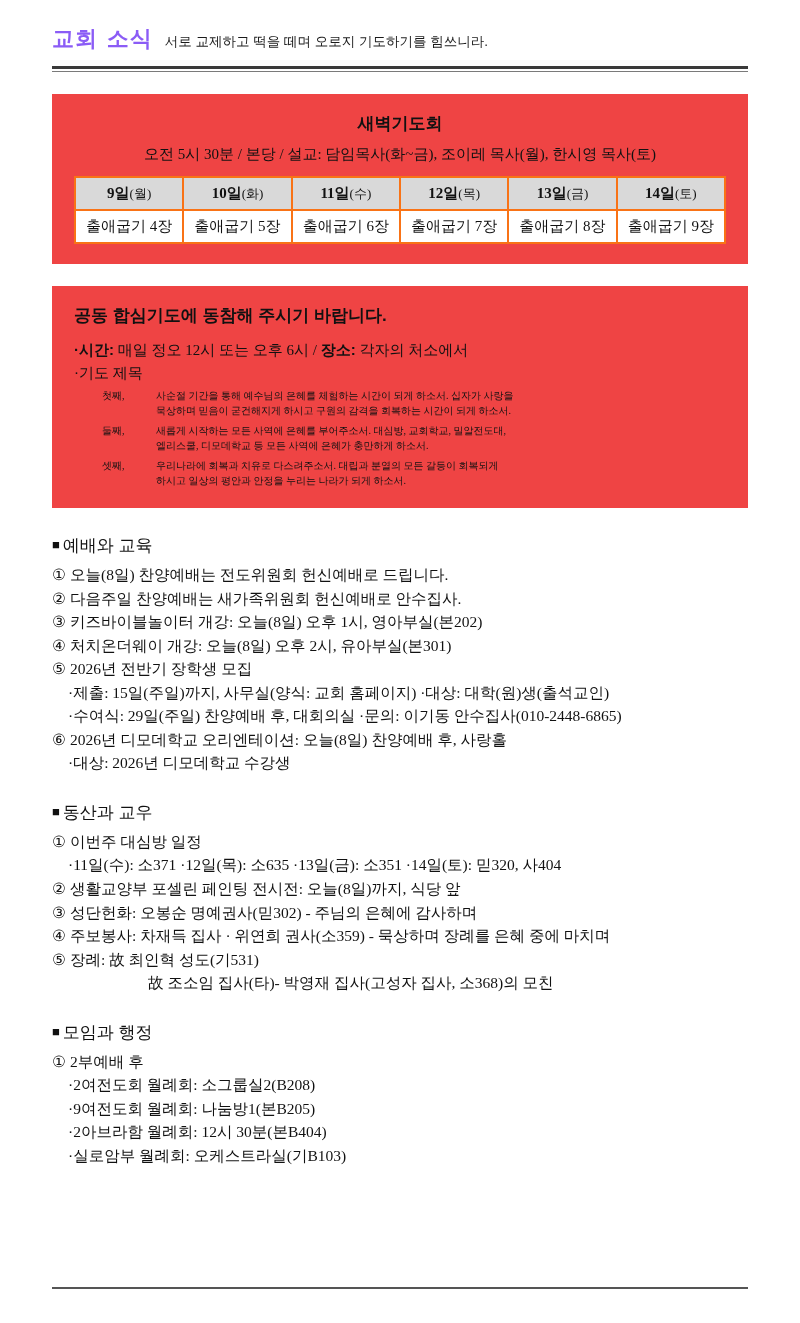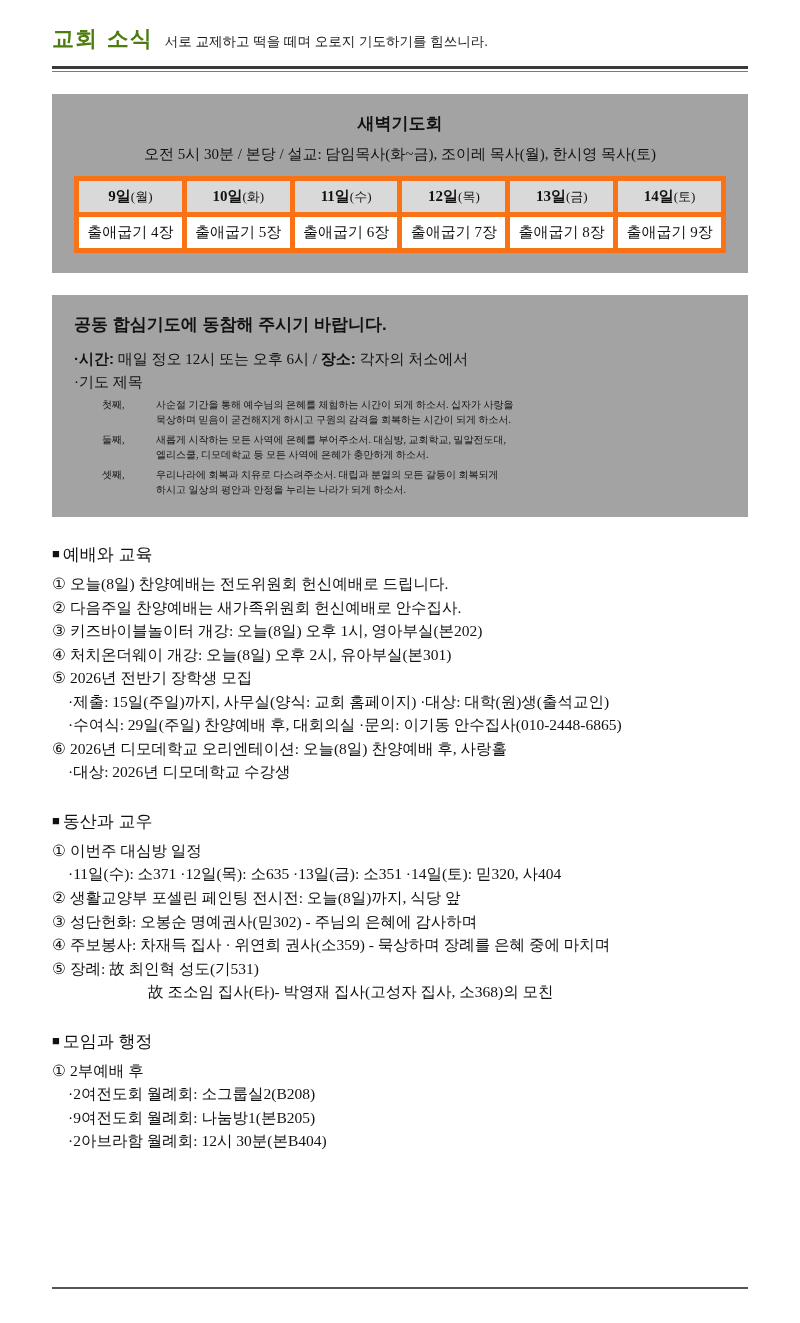--- a/index.html
+++ b/index.html
@@ -28,42 +28,42 @@
     padding-top: 24px;
     display: flex;
     align-items: baseline;
     gap: 12px;
   }
   .header-title {
     font-family: "DejaVu Sans", "Liberation Sans", sans-serif;
     font-size: 22px;
     font-weight: bold;
     letter-spacing: 1px;
-    color: #4d7c0f;
+    color: #8b5cf6;
     white-space: nowrap;
   }
   .header-sub {
     font-family: "Liberation Sans", sans-serif;
     font-size: 13.5px;
     color: #1a1a1a;
   }
   .header-rule {
     margin-top: 12px;
     border-top: 3px solid #3a3a3a;
     height: 0;
   }
   .header-rule-thin {
     margin-top: 2px;
     border-top: 1px solid #7a7a7a;
     height: 0;
   }
 
   
   .panel {
-    background: #a3a3a3;
+    background: #ef4444;
     margin-top: 22px;
     padding: 18px 22px 20px 22px;
   }
   .panel-title {
     text-align: center;
     font-family: "Liberation Sans", sans-serif;
     font-weight: bold;
     font-size: 17px;
     margin-bottom: 10px;
   }
@@ -74,21 +74,21 @@
   }
 
   
   table.dawn {
     border-collapse: collapse;
     width: 100%;
     background: #ffffff;
     table-layout: fixed;
   }
   table.dawn th, table.dawn td {
-    border: 5px solid #f97316;
+    border: 2px solid #f97316;
     text-align: center;
     font-size: 15px;
     padding: 6px 8px;
   }
   table.dawn th {
     background: #d9d9d9;
     font-weight: normal;
   }
   table.dawn th .day {
     font-weight: bold;
@@ -265,16 +265,17 @@
     <div class="line"><span class="num">⑤</span><span>장례: 故 최인혁 성도(기531)</span></div>
     <div class="line indent3"><span>故 조소임 집사(타)- 박영재 집사(고성자 집사, 소368)의 모친</span></div>
   </div>
 
   <div class="section">
     <div class="section-head"><span class="mark">■</span><span>모임과 행정</span></div>
     <div class="line"><span class="num">①</span><span>2부예배 후</span></div>
     <div class="line indent1"><span>·2여전도회 월례회: 소그룹실2(B208)</span></div>
     <div class="line indent1"><span>·9여전도회 월례회: 나눔방1(본B205)</span></div>
     <div class="line indent1"><span>·2아브라함 월례회: 12시 30분(본B404)</span></div>
+    <div class="line indent1"><span>·실로암부 월례회: 오케스트라실(기B103)</span></div>
   </div>
 
   <div class="footer-rule"></div>
 </div>
 
 </body></html>

